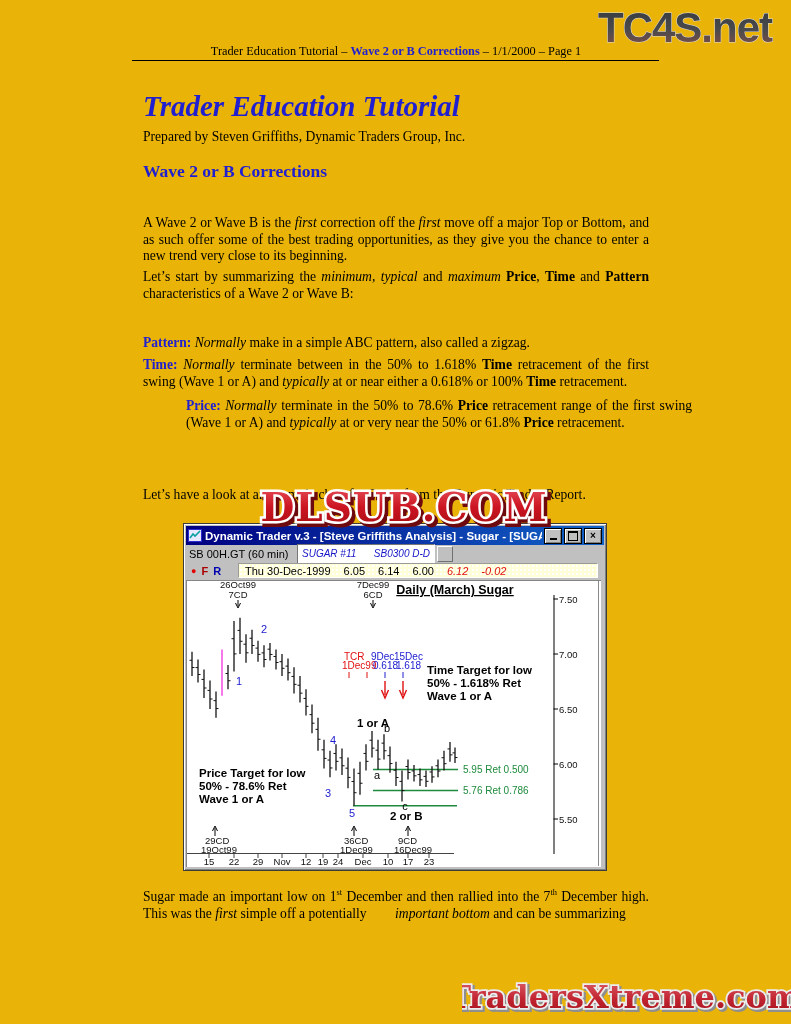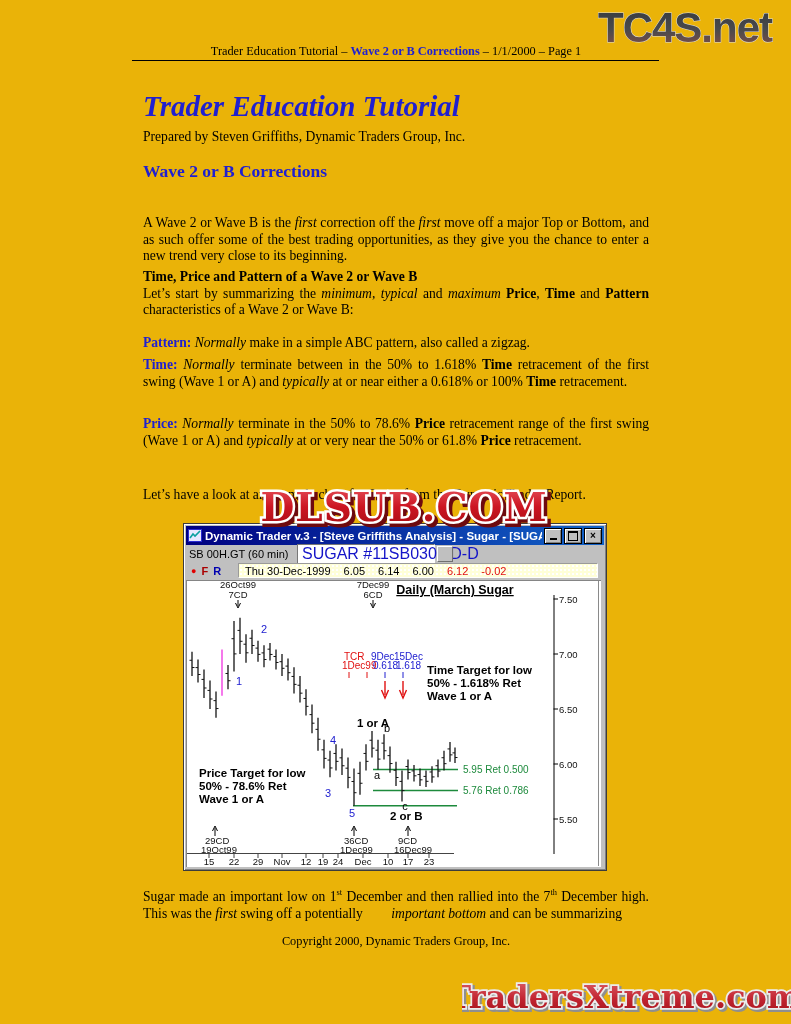--- a/index.html
+++ b/index.html
@@ -6,21 +6,21 @@
   .page{position:relative;width:791px;height:1024px;background:#eab308;overflow:hidden;
         font-family:"Liberation Serif",serif;color:#000;}
   
   .abs{position:absolute;}
   .doc-header{left:143px;top:44px;width:506px;text-align:center;font-size:12.3px;}
   .rule{left:132px;top:60px;width:527px;border-top:1.6px solid #000;height:0;}
   .doc-title{left:143px;top:90px;font-size:29px;font-weight:bold;font-style:italic;color:#2020d0;}
   .prepared{left:143px;top:129px;font-size:13.6px;}
   .section-h{left:143px;top:161px;font-size:17.5px;font-weight:bold;color:#2020d0;}
   .para{left:143px;width:506px;font-size:13.6px;line-height:16.6px;text-align:justify;margin:0;}
-  .p1{top:199px;margin-top:16px;} .blk2{top:269px;} .pat{top:335px;} .tim{top:357px;} .pri{top:416px;} .look{top:487px;}
+  .p1{top:199px;margin-top:16px;} .blk2{top:269px;} .pat{top:335px;} .tim{top:357px;} .pri{top:398px;margin-left:43px;} .look{top:487px;}
   .closing{top:889px;} 
   .sub-h{font-weight:bold;}
   .footer{left:143px;top:934px;width:506px;text-align:center;font-size:12.3px;}
   sup{font-size:0.62em;line-height:0;}
   
   .wm{pointer-events:none;}
   
   .dt-window{left:183px;top:523px;width:424px;height:348px;background:#c0c0c0;
      border:1px solid #3c3c3c;box-shadow:inset 1px 1px 0 #fff, inset -1px -1px 0 #808080;
      font-family:"Liberation Sans",sans-serif;box-sizing:border-box;padding:2px;}
@@ -30,31 +30,31 @@
   .title-text{color:#fff;font-weight:bold;font-size:11.5px;white-space:nowrap;overflow:hidden;flex:1 1 auto;}
   .win-btns{display:flex;gap:2px;flex:0 0 auto;margin-left:2px;}
   .wbtn{width:16px;height:14px;background:#c0c0c0;border:1px solid #000;
      box-shadow:inset 1px 1px 0 #fff, inset -1px -1px 0 #808080;
      display:flex;align-items:center;justify-content:center;font-size:10px;font-weight:bold;line-height:1;}
   .ic-min{width:7px;height:2px;background:#000;margin-top:7px;}
   .ic-max{width:8px;height:7px;border:1px solid #000;border-top-width:2px;}
   .symrow{height:17px;display:flex;align-items:center;font-size:11px;padding-left:3px;}
   .symleft{width:108px;white-space:nowrap;}
   .symbox{width:128px;height:14px;background:#fff;border:1px solid #777;border-right-color:#fff;border-bottom-color:#fff;
-     color:#1414c8;display:flex;justify-content:space-between;align-items:center;padding:2px 4px;font-size:16px;white-space:nowrap;}
+     color:#1414c8;display:flex;justify-content:space-between;align-items:center;padding:2px 4px;font-size:10px;white-space:nowrap;font-style:italic;}
   .symtab{width:14px;height:14px;background:#c0c0c0;border:1px solid #fff;border-right-color:#707070;border-bottom-color:#707070;margin-left:2px;}
   .quoterow{height:17px;display:flex;align-items:center;font-size:11px;}
   .qflags{width:52px;display:flex;align-items:center;gap:5px;padding-left:5px;box-sizing:border-box;font-weight:bold;}
   .qdot{color:#e00000;font-size:9px;}
   .qf{color:#aa0000;} .qr{color:#0000b0;}
   .qstrip{width:360px;height:15px;background:#ffffd8;
      background-image:radial-gradient(#ffffff 28%,rgba(255,255,255,0) 30%);background-size:4px 4px;
      border:1px solid #9a9a9a;border-right-color:#fff;border-bottom-color:#fff;
      display:flex;align-items:center;white-space:nowrap;box-sizing:border-box;padding-left:6px;}
-  .qv{margin-right:13px;} .qred{color:#e01010;}
+  .qv{margin-right:13px;} .qred{color:#e01010;font-style:italic;}
   .chart{margin-top:1px;width:415px;height:287px;background:#fff;border-left:1px solid #858585;border-top:1px solid #858585;box-sizing:border-box;}
   
   .ax{font:9.5px "Liberation Sans",sans-serif;fill:#111;}
   .mid{text-anchor:middle;}
   .wl{font:11px "Liberation Sans",sans-serif;}
   .wlb{font:bold 11.5px "Liberation Sans",sans-serif;fill:#000;}
   .tgt{font:bold 11.5px "Liberation Sans",sans-serif;fill:#000;}
   .ret{font:10px "Liberation Sans",sans-serif;fill:#1d8a3c;}
   .ctitle{font:bold 12.5px "Liberation Sans",sans-serif;fill:#000;text-decoration:underline;}
   .tcr-red{font:10px "Liberation Sans",sans-serif;fill:#e01010;}
@@ -77,21 +77,20 @@
       </linearGradient>
     </defs>
     <text x="102" y="42" text-anchor="middle" font-family="Liberation Sans, sans-serif" font-size="42" font-weight="bold" letter-spacing="-1" paint-order="stroke" stroke="#dcdcdc" stroke-width="1" fill="url(#gTC)">TC4S.net</text>
   </svg>
 
   <div class="abs prepared">Prepared by Steven Griffiths, Dynamic Traders Group, Inc.</div>
   <div class="abs doc-title">Trader Education Tutorial</div>
   <div class="abs section-h">Wave 2 or B Corrections</div>
   <p class="abs para p1"><span>A Wave 2 or Wave B is the </span><span style="font-style: italic;">first</span><span> correction off the </span><span style="font-style: italic;">first</span><span> move off a major Top or Bottom, and as such offer some of the best trading opportunities, as they give you the chance to enter a new trend very close to its beginning.</span></p>
   <div class="abs para blk2">
-    <div class="sub-h">Time, Price and Pattern of a Wave 2 or Wave B</div>
     <p class="para" style="position:static"><span>Let’s start by summarizing the </span><span style="font-style: italic;">minimum</span><span>, </span><span style="font-style: italic;">typical</span><span> and </span><span style="font-style: italic;">maximum</span><span> </span><span style="font-weight: bold;">Price</span><span>, </span><span style="font-weight: bold;">Time</span><span> and </span><span style="font-weight: bold;">Pattern</span><span> characteristics of a Wave 2 or Wave B:</span></p>
   </div>
   <p class="abs para pat"><span style="font-weight: bold; color: rgb(32, 32, 208);">Pattern:</span><span>  </span><span style="font-style: italic;">Normally</span><span> make in a simple ABC pattern, also called a zigzag.</span></p>
   <p class="abs para tim"><span style="font-weight: bold; color: rgb(32, 32, 208);">Time:</span><span>   </span><span style="font-style: italic;">Normally</span><span> terminate between in the 50% to 1.618% </span><span style="font-weight: bold;">Time</span><span> retracement of the first swing (Wave 1 or A) and </span><span style="font-style: italic;">typically</span><span> at or near either a 0.618% or 100% </span><span style="font-weight: bold;">Time</span><span> retracement.</span></p>
   <p class="abs para pri"><span style="font-weight: bold; color: rgb(32, 32, 208);">Price:</span><span>   </span><span style="font-style: italic;">Normally</span><span> terminate in the 50% to 78.6% </span><span style="font-weight: bold;">Price</span><span> retracement range of the first swing (Wave 1 or A) and </span><span style="font-style: italic;">typically</span><span> at or very near the 50% or 61.8% </span><span style="font-weight: bold;">Price</span><span> retracement.</span></p>
   <p class="abs para look"><span>Let’s have a look at an example chart for Sugar from the Dynamic Trader Report.</span></p>
 
   <div class="abs dt-window">
     <div class="titlebar">
       <svg class="app-icon" viewBox="0 0 14 13">
@@ -386,22 +385,21 @@
       <linearGradient id="gDL" x1="0" y1="0" x2="0" y2="1">
         <stop offset="0" stop-color="#e8555f"></stop>
           <stop offset="0.5" stop-color="#cc1522"></stop>
           <stop offset="1" stop-color="#a50d12"></stop>
       </linearGradient>
     </defs>
     <text x="156" y="44" text-anchor="middle" font-family="DejaVu Serif, serif" font-size="39" font-weight="bold" letter-spacing="1" fill="#6e0a0e" stroke="#6e0a0e" stroke-width="6" paint-order="stroke" transform="translate(3,3)">DLSUB.COM</text>
     <text x="156" y="44" text-anchor="middle" font-family="DejaVu Serif, serif" font-size="39" font-weight="bold" letter-spacing="1" paint-order="stroke" stroke="#ffffff" stroke-width="5" fill="url(#gDL)">DLSUB.COM</text>
   </svg>
 
-  <p class="abs para closing"><span>Sugar made an important low on 1</span><sup>st</sup><span> December and then rallied into the 7</span><sup>th</sup><span> December high. This was the </span><span style="font-style: italic;">first</span><span> swing off a potentially </span><span style="font-style: italic; margin-left: 25px;">important bottom</span><span> and can be summarizing</span></p>
-  <div class="abs footer">Copyright 2000, Dynamic Traders Group, Inc.</div>
+  <p class="abs para closing"><span>Sugar made an important low on 1</span><sup>st</sup><span> December and then rallied into the 7</span><sup>th</sup><span> December high. This was the </span><span style="font-style: italic;">first</span><span> simple off a potentially </span><span style="font-style: italic; margin-left: 25px;">important bottom</span><span> and can be summarizing</span></p>
 
   <svg class="abs wm" style="left:462px;top:974px" width="329" height="50">
     <defs>
       <linearGradient id="gTX" x1="0" y1="0" x2="0" y2="1">
         <stop offset="0" stop-color="#de626c"></stop>
           <stop offset="0.55" stop-color="#c22531"></stop>
           <stop offset="1" stop-color="#a01018"></stop>
       </linearGradient>
     </defs>
     <text x="162" y="34" text-anchor="middle" font-family="DejaVu Serif, serif" font-size="32" font-weight="bold" fill="#8f8f8f" stroke="#8f8f8f" stroke-width="4" paint-order="stroke" transform="translate(2,2)">TradersXtreme.com</text>

